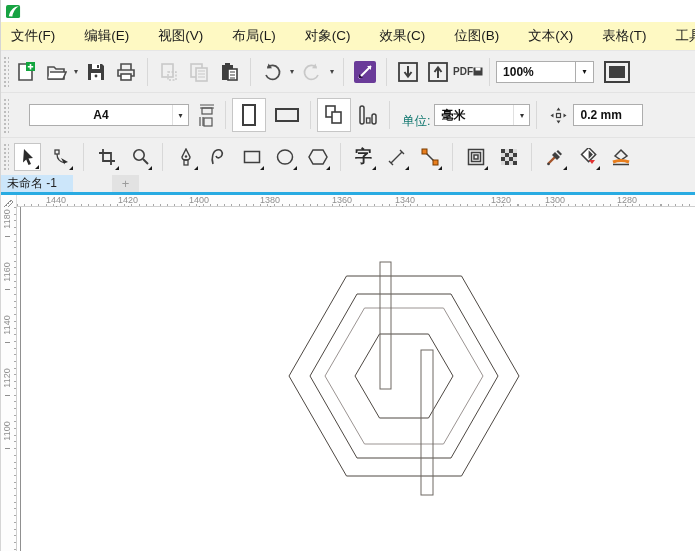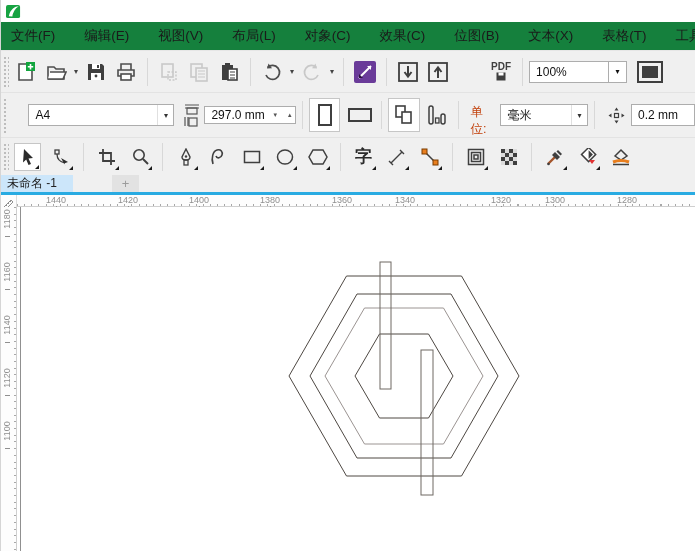--- a/index.html
+++ b/index.html
@@ -6,39 +6,39 @@
   html,body { width:695px; height:551px; overflow:hidden;
     font-family:"Liberation Sans","DejaVu Sans",sans-serif; background:#f0f0f0; }
   .app { position:relative; width:695px; height:551px; border-left:1px solid #d5d5d5; background:#f0f0f0; }
 
   
   .titlebar { height:22px; background:#ffffff; display:flex; align-items:center; padding-left:5px; }
   .titlebar .logo { width:15px; height:15px; margin-right:7px; }
   .titlebar .title { font-size:13px; color:#1a1a1a; }
 
   
-  .menubar { height:28px; background:#15803d; display:flex; align-items:center; padding-left:10px; overflow:hidden; white-space:nowrap; }
+  .menubar { height:28px; background:#fef9c3; display:flex; align-items:center; padding-left:10px; overflow:hidden; white-space:nowrap; }
   .menu-item { font-size:13.5px; color:#1a1a1a; padding:4px 0; margin-right:29px; cursor:default; }
 
   
   .row { display:flex; align-items:center; background:#f0f0f0; position:relative; }
   .toolbar { height:42px; border-top:1px solid #e6e6e6; }
   .propbar { height:45px; border-top:1px solid #e3e3e3; }
   .toolbox { height:38px; border-top:1px solid #e3e3e3; }
   .grip { width:7px; align-self:stretch; margin:4px 2px 4px 1px;
     background-image:radial-gradient(#bdbdbd 1px, transparent 1.2px); background-size:4px 4px; background-position:1px 1px; }
   .sep { width:1px; height:28px; background:#d8d8d8; margin:0 6px; }
   .tbtn { min-width:30px; height:30px; display:flex; align-items:center; justify-content:center; position:relative; }
   .caret { font-size:8px; color:#444; padding:0 3px; }
   .dis { opacity:.38; }
   svg.ic { display:block; }
 
   
   .combo { background:#fff; border:1px solid #adadad; height:22px; display:flex; align-items:center; font-size:12px; color:#111; }
-  .combo .val { flex:1; padding:0 6px; }
+  .combo .val { flex:1; padding:0 6px;font-weight:bold; }
   .combo .dd { width:16px; height:100%; display:flex; align-items:center; justify-content:center; font-size:8px; color:#333; border-left:1px solid #e0e0e0; }
   .spin { display:flex; width:22px; justify-content:space-between; padding:0 4px 0 0; font-size:7px; color:#555; }
 
   
   .tool { width:27px; height:28px; display:flex; align-items:center; justify-content:center; position:relative; margin:0 3px; }
   .tool.sel { background:#fff; border:1px solid #c6c6c6; }
   .fly::after { content:""; position:absolute; right:1px; bottom:1px;
     border-left:4px solid transparent; border-bottom:4px solid #1a1a1a; }
   .glyph-text { font-size:17px; font-weight:bold; color:#2b2b2b; line-height:1; }
 
@@ -177,21 +177,21 @@
         <rect x="3" y="3" width="18" height="18" fill="none" stroke="#3f3f3f" stroke-width="1.8"></rect>
         <path d="M12,6 V15 M8.5,12 L12,16.5 L15.5,12" fill="none" stroke="#3f3f3f" stroke-width="2"></path>
       </svg>
     </div>
     <div class="tbtn">
       <svg class="ic" width="24" height="24" viewBox="0 0 24 24">
         <rect x="3" y="3" width="18" height="18" fill="none" stroke="#3f3f3f" stroke-width="1.8"></rect>
         <path d="M12,18 V9 M8.5,12 L12,7.5 L15.5,12" fill="none" stroke="#3f3f3f" stroke-width="2"></path>
       </svg>
     </div>
-    <div class="tbtn" style="flex-direction:column;margin-left:33px;">
+    <div class="tbtn" style="flex-direction:row;">
       <span style="font-size:10px;font-weight:bold;color:#3f3f3f;line-height:1;">PDF</span>
       <svg width="10" height="9" viewBox="0 0 10 9">
         <rect x="0.5" y="0.5" width="9" height="8" fill="#3f3f3f"></rect>
         <rect x="2.5" y="0.5" width="5" height="3" fill="#fff"></rect>
       </svg>
     </div>
     <div class="sep"></div>
     <div class="combo" style="width:80px;">
       <span class="val">100%</span>
     </div>
@@ -199,42 +199,35 @@
     <div class="tbtn" style="margin-left:8px;">
       <svg class="ic" width="26" height="22" viewBox="0 0 26 22">
         <rect x="1" y="1" width="24" height="20" fill="none" stroke="#3f3f3f" stroke-width="2"></rect>
         <rect x="5" y="5" width="16" height="12" fill="#3f3f3f"></rect>
       </svg>
     </div>
   </div>
 
   <div class="row propbar">
     <div class="grip"></div>
-    <div class="combo" style="width:160px;margin-left:18px;">
+    <div class="combo" style="width:160px;margin-left:18px;text-align:center;">
       <span class="val">A4</span>
       <span class="dd">▾</span>
     </div>
     <div style="display:flex;flex-direction:column;margin-left:10px;gap:1px;">
       <svg width="16" height="11" viewBox="0 0 16 11">
         <path d="M1,1 H15 M1,4 H15" stroke="#555" stroke-width="1.2"></path>
           <rect x="3" y="4" width="10" height="6" fill="none" stroke="#555" stroke-width="1.2"></rect>
       </svg>
       <svg width="16" height="11" viewBox="0 0 16 11">
         <path d="M1,1 V10 M4,1 V10" stroke="#555" stroke-width="1.2"></path>
           <rect x="5" y="2" width="8" height="8" fill="none" stroke="#555" stroke-width="1.2"></rect>
       </svg>
     </div>
     <div style="display:flex;flex-direction:column;gap:1px;margin-left:4px;">
-      <div class="combo" style="width:92px;height:18px;">
-        <span class="val">297.0 mm</span>
-        <span class="spin">
-            <span>▾</span>
-            <span>▴</span>
-          </span>
-      </div>
     </div>
     <div class="sep"></div>
     <div class="tbtn" style="background:#fff;border:1px solid #c6c6c6;width:34px;height:34px;">
       <svg width="16" height="22" viewBox="0 0 16 22">
         <rect x="2" y="1" width="12" height="20" fill="none" stroke="#3f3f3f" stroke-width="2"></rect>
       </svg>
     </div>
     <div class="tbtn" style="width:34px;height:34px;margin-left:4px;">
       <svg width="24" height="14" viewBox="0 0 24 14">
         <rect x="1" y="1" width="22" height="12" fill="none" stroke="#3f3f3f" stroke-width="2"></rect>
@@ -248,21 +241,21 @@
       </svg>
     </div>
     <div class="tbtn" style="width:30px;height:34px;margin-left:2px;">
       <svg width="18" height="20" viewBox="0 0 18 20">
         <rect x="1" y="1" width="4" height="18" rx="2" fill="none" stroke="#3f3f3f" stroke-width="1.5"></rect>
         <rect x="7.5" y="13" width="3.5" height="5" fill="none" stroke="#3f3f3f" stroke-width="1.3"></rect>
         <rect x="13" y="9" width="4" height="10" rx="2" fill="none" stroke="#3f3f3f" stroke-width="1.5"></rect>
       </svg>
     </div>
     <div class="sep"></div>
-    <span style="font-size:12.5px;color:#c2410c;margin:12px 4px 0 6px;">单位:</span>
+    <span style="font-size:12.5px;color:#0f766e;margin:12px 4px 0 6px;">单位:</span>
     <div class="combo" style="width:96px;">
       <span class="val">毫米</span>
       <span class="dd">▾</span>
     </div>
     <div class="sep"></div>
     <div class="tbtn" style="width:24px;">
       <svg width="17" height="17" viewBox="0 0 17 17">
         <rect x="6.5" y="6.5" width="4" height="4" fill="none" stroke="#3f3f3f" stroke-width="1.2"></rect>
         <path d="M8.5,0.5 L10.5,3.5 H6.5 Z M8.5,16.5 L6.5,13.5 H10.5 Z M0.5,8.5 L3.5,6.5 V10.5 Z M16.5,8.5 L13.5,10.5 V6.5 Z" fill="#3f3f3f"></path>
       </svg>

